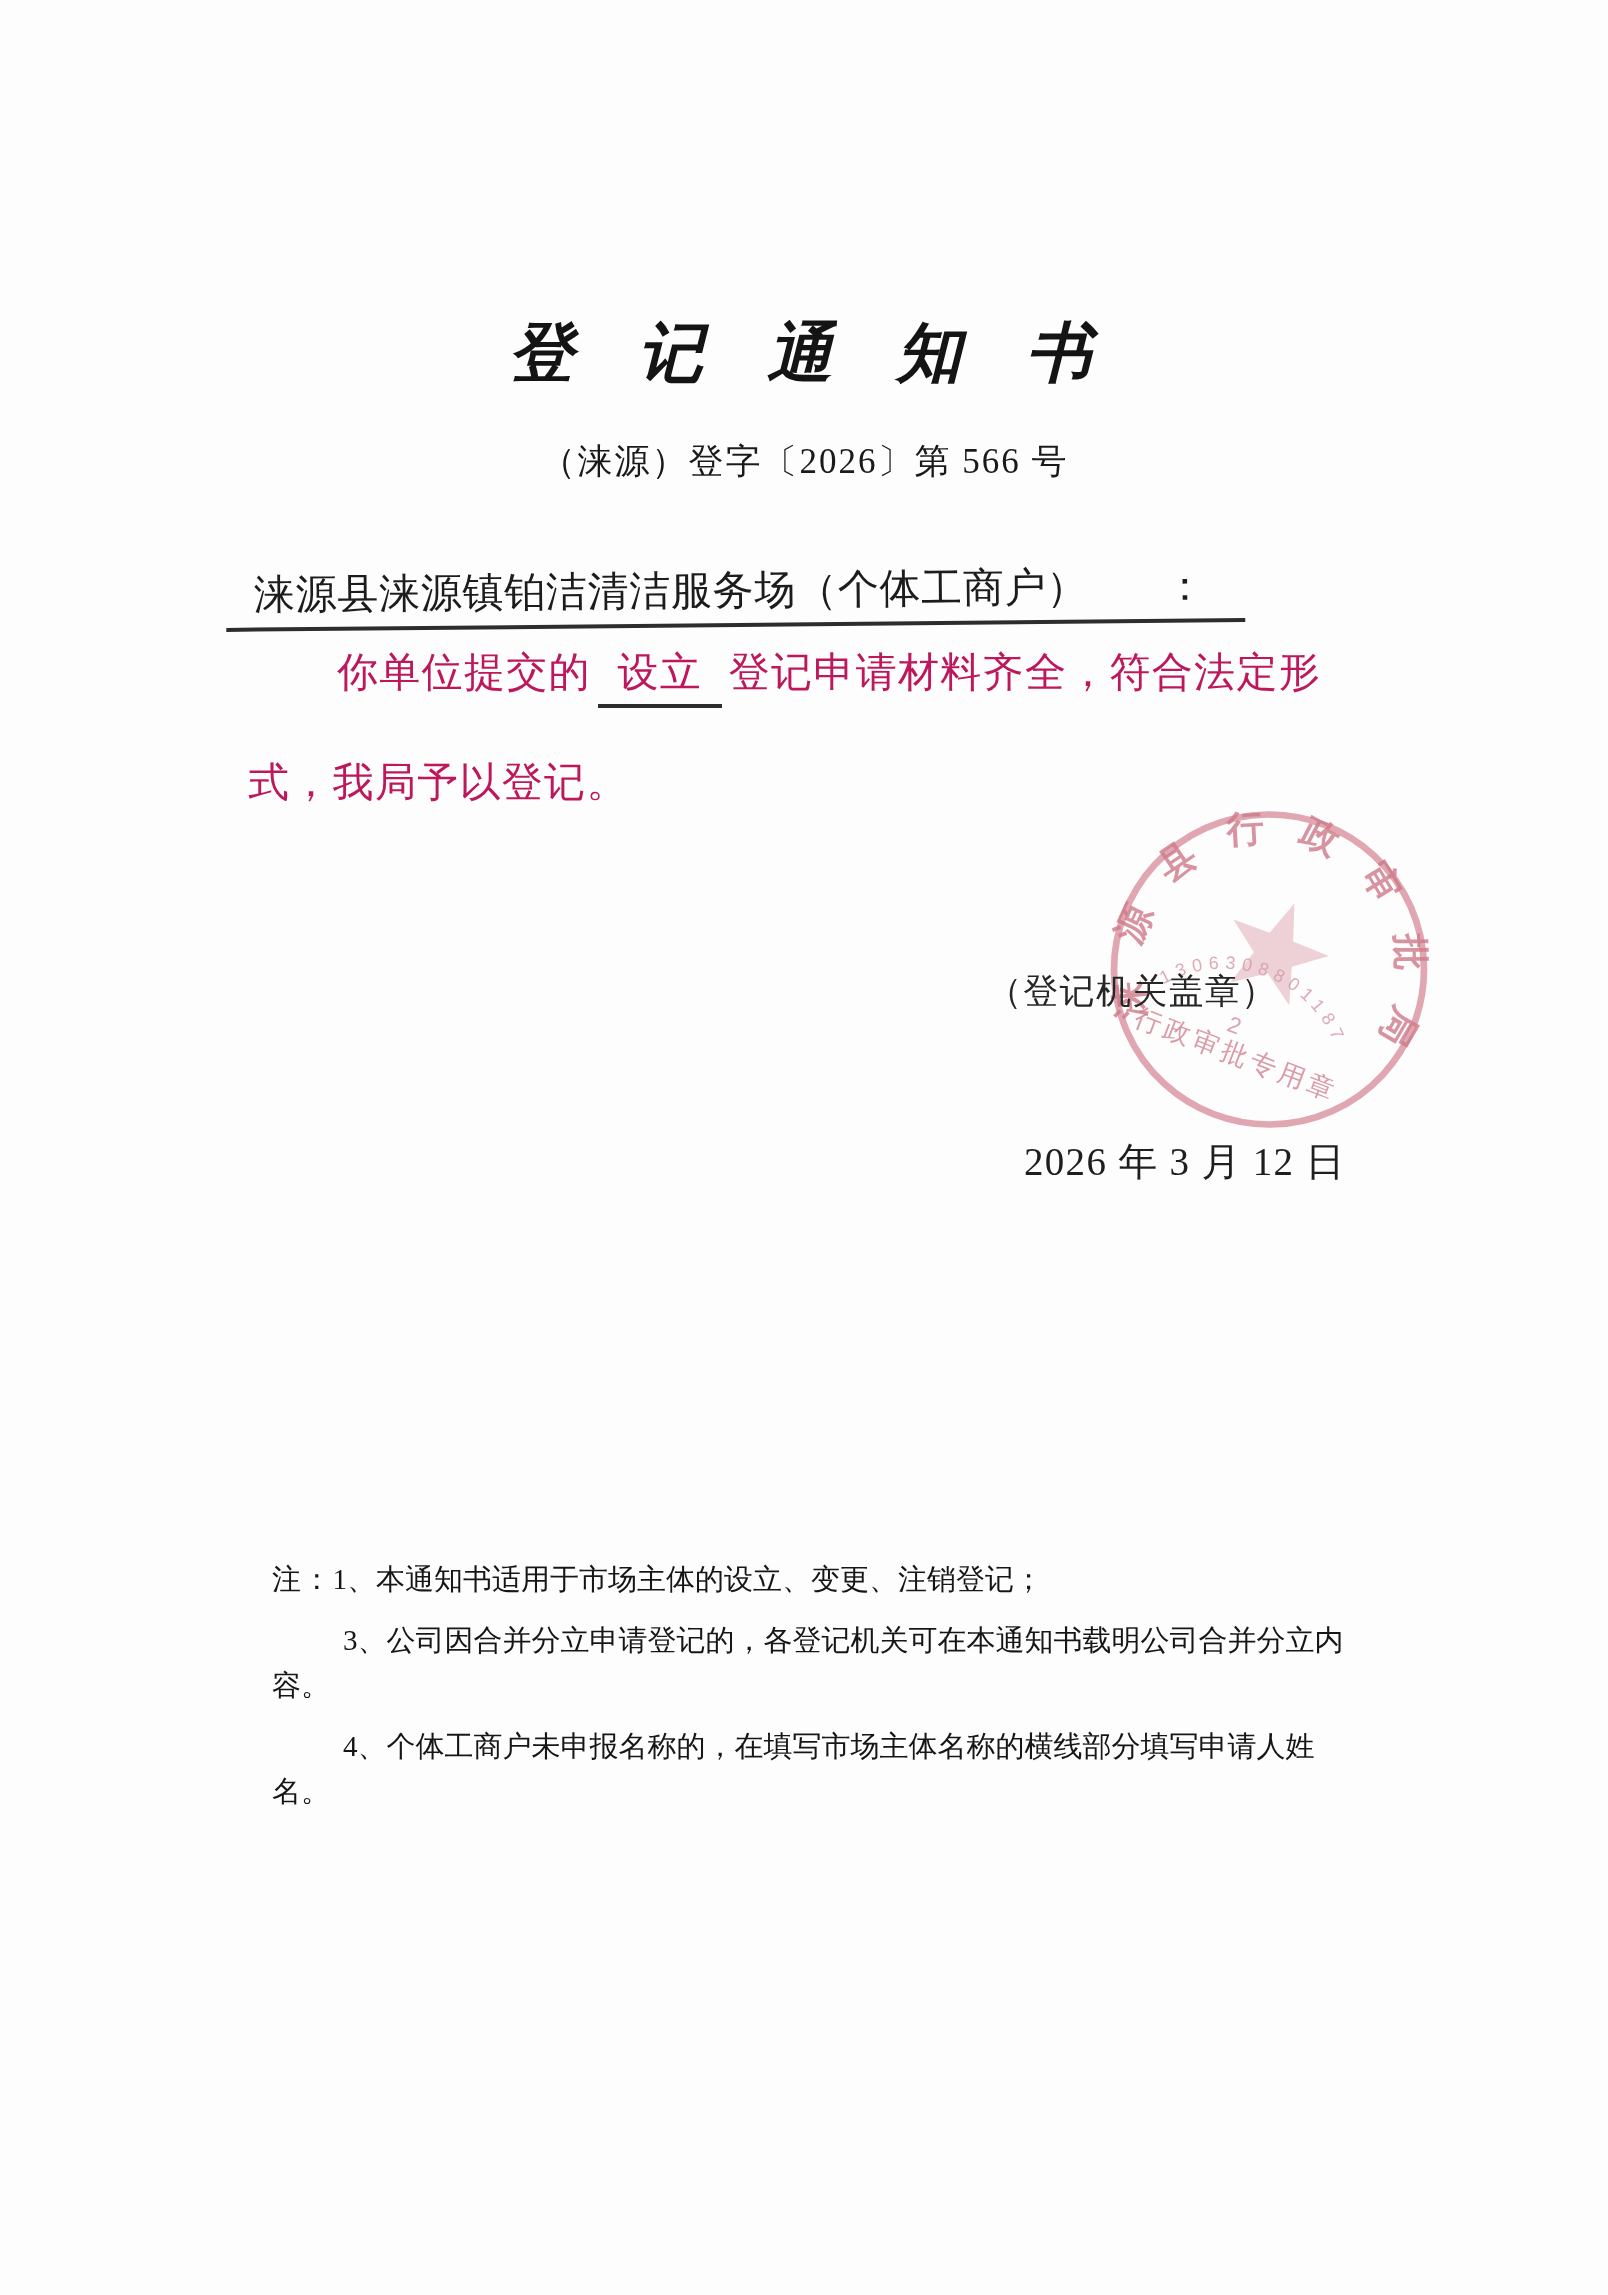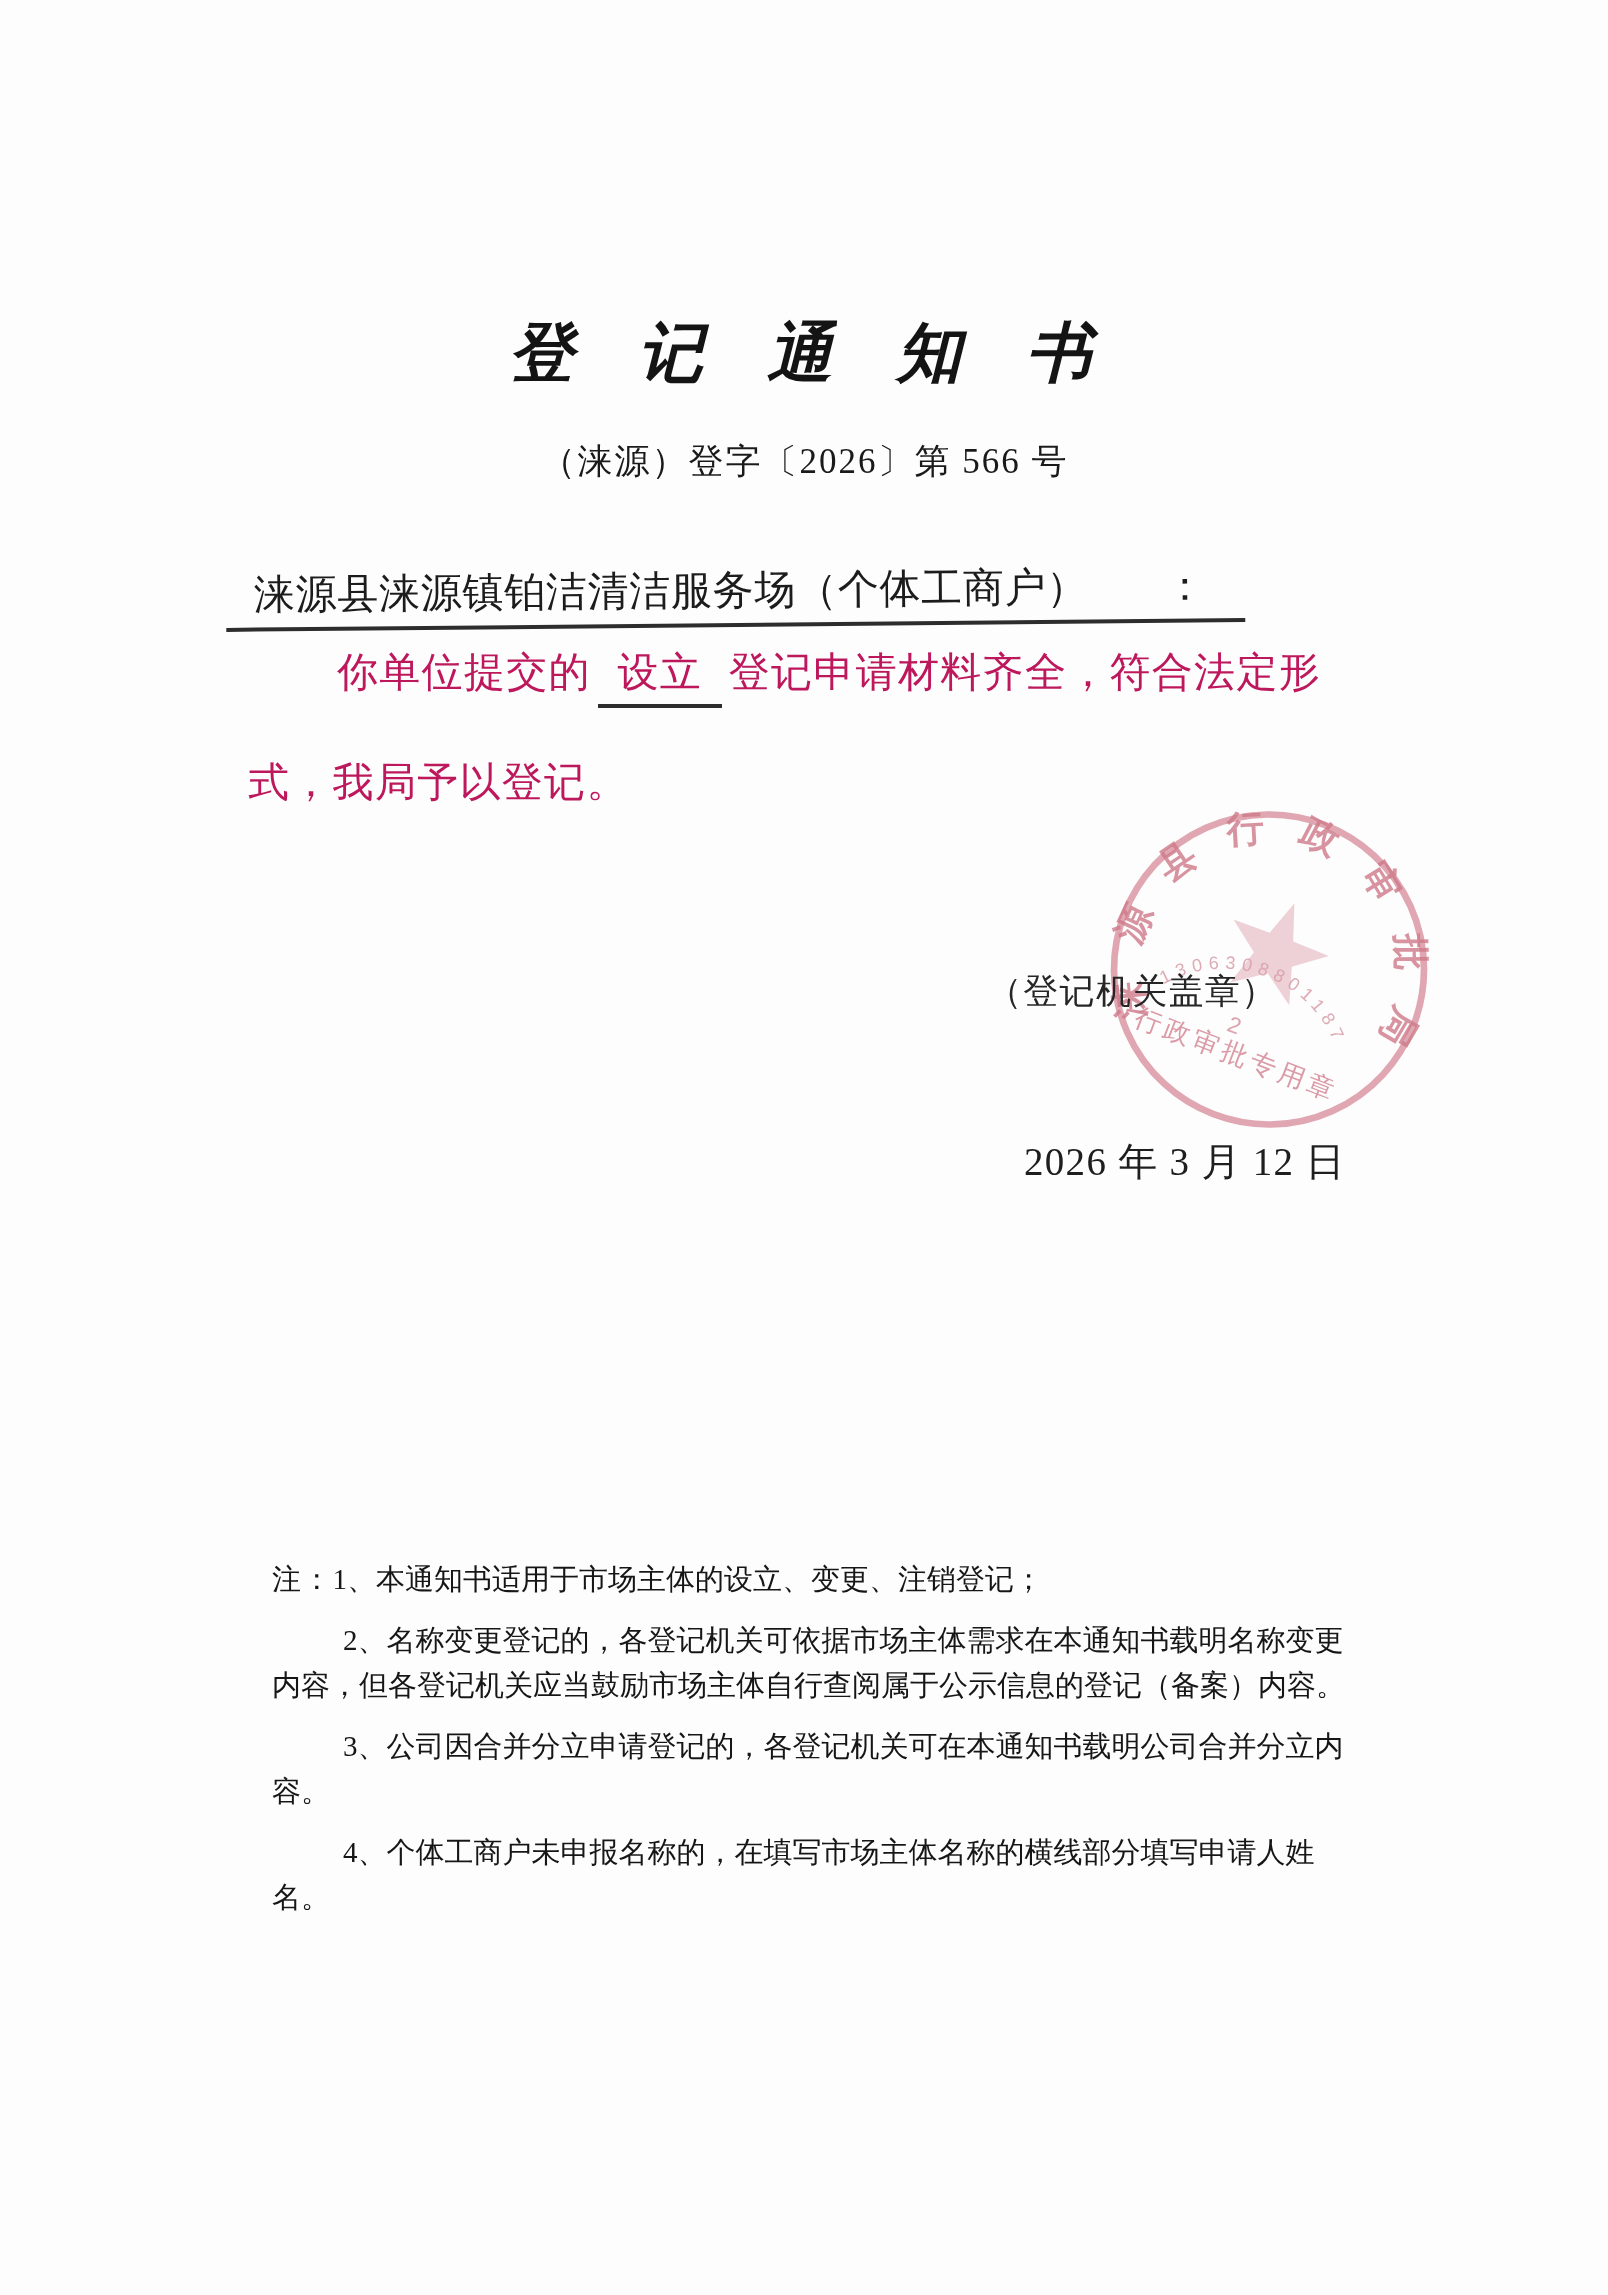--- a/index.html
+++ b/index.html
@@ -127,19 +127,18 @@
       <textPath href="#codePath2" startOffset="18">1306308801187</textPath>
     </text>
   </svg>
 
   <div class="seal-caption">（登记机关盖章）</div>
 
   <div class="date-line">2026 年 3 月 12 日</div>
 
   <div class="notes">
     <p><span class="note-label">注：</span><span>1、本通知书适用于市场主体的设立、变更、注销登记；</span></p>
-    <p class="note-indent">2、名称变更登记的，各登记机关可依据市场主体需求在本通知书载明名称变更内容，但各登记机关应当鼓励市场主体自行查阅属于公示信息的登记（备案）内容。</p>
     <p class="note-indent">3、公司因合并分立申请登记的，各登记机关可在本通知书载明公司合并分立内容。</p>
     <p class="note-indent">4、个体工商户未申报名称的，在填写市场主体名称的横线部分填写申请人姓名。</p>
   </div>
 
 </div>
 
 
 </body></html>

